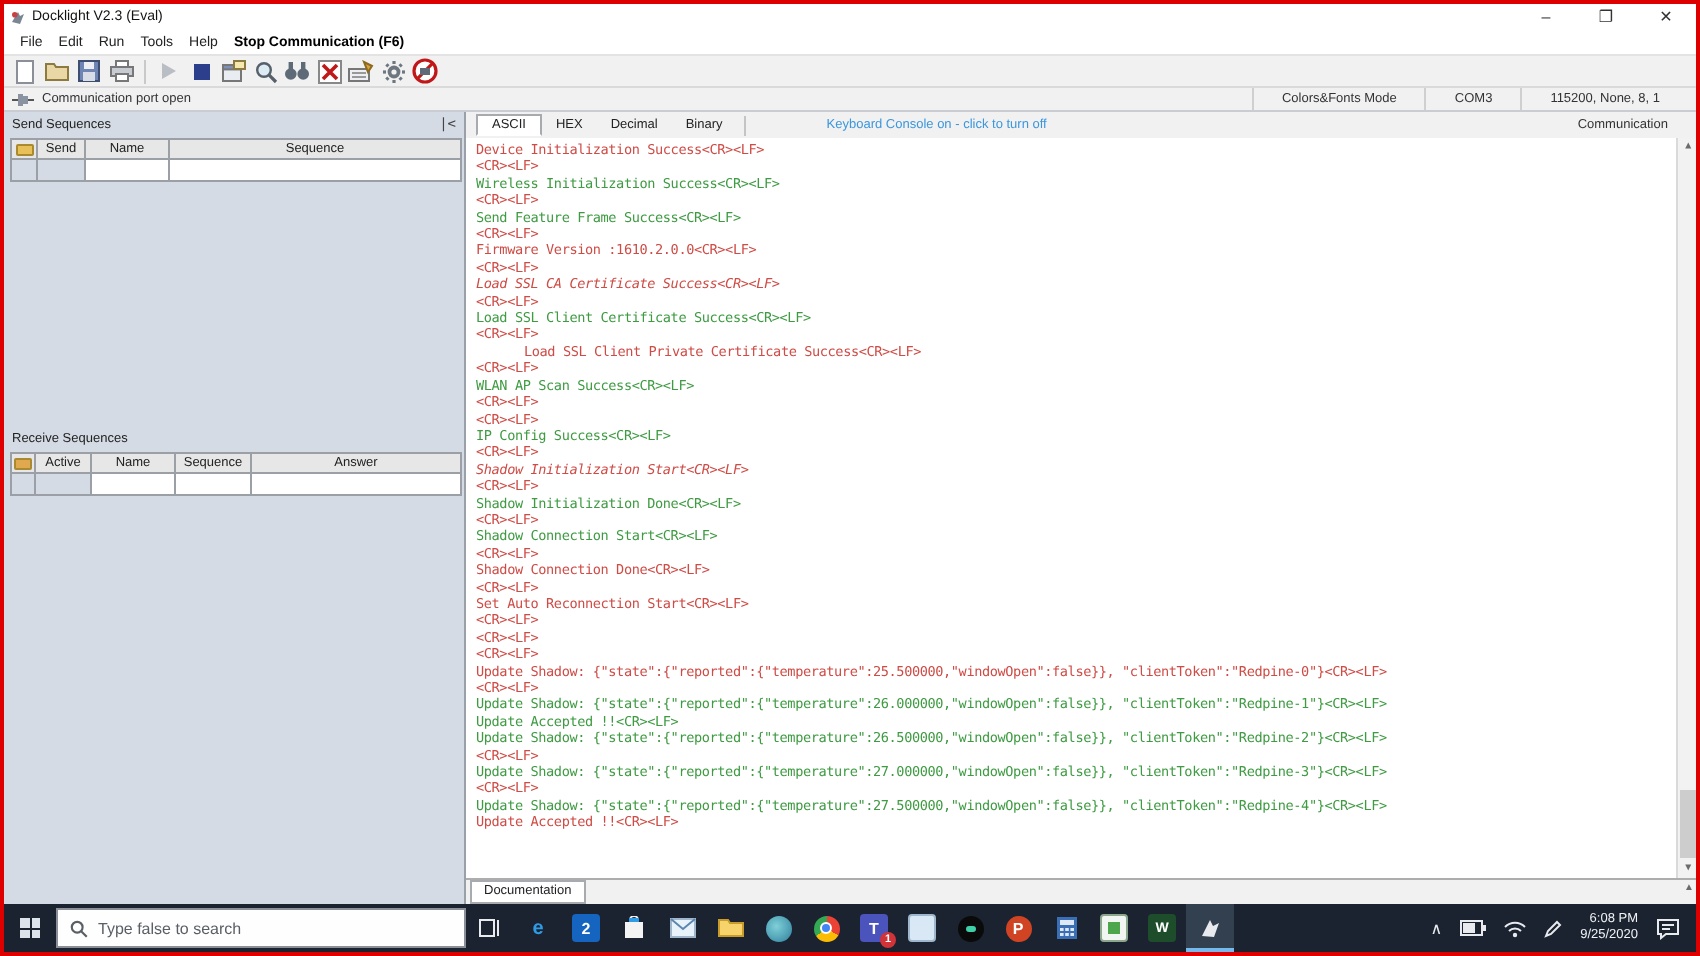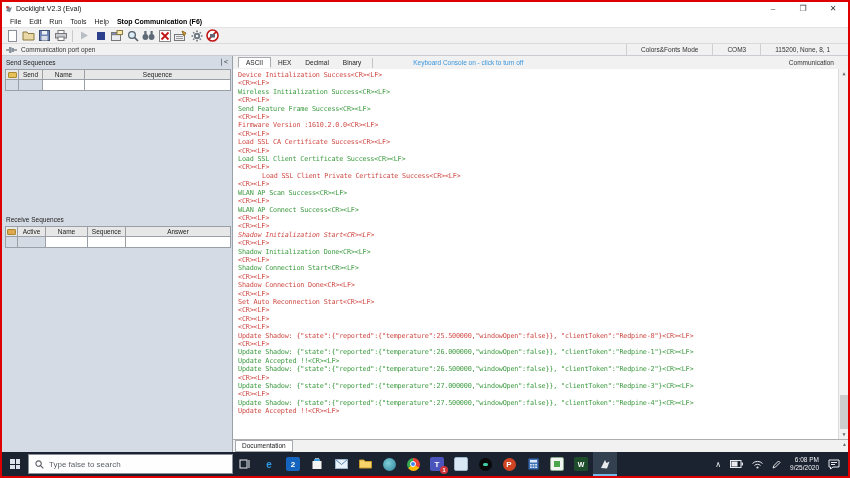--- a/index.html
+++ b/index.html
@@ -300,30 +300,30 @@
           <div class="vs-arrow" style="bottom:0">▼</div>
         </div>
       <div class="tline" style="color: rgb(207, 75, 69);">Device Initialization Success&lt;CR&gt;&lt;LF&gt;</div>
           <div class="tline" style="color: rgb(207, 75, 69);">&lt;CR&gt;&lt;LF&gt;</div>
           <div class="tline" style="color: rgb(62, 155, 66);">Wireless Initialization Success&lt;CR&gt;&lt;LF&gt;</div>
           <div class="tline" style="color: rgb(207, 75, 69);">&lt;CR&gt;&lt;LF&gt;</div>
           <div class="tline" style="color: rgb(62, 155, 66);">Send Feature Frame Success&lt;CR&gt;&lt;LF&gt;</div>
           <div class="tline" style="color: rgb(207, 75, 69);">&lt;CR&gt;&lt;LF&gt;</div>
           <div class="tline" style="color: rgb(207, 75, 69);">Firmware Version :1610.2.0.0&lt;CR&gt;&lt;LF&gt;</div>
           <div class="tline" style="color: rgb(207, 75, 69);">&lt;CR&gt;&lt;LF&gt;</div>
-          <div class="tline" style="color: rgb(207, 75, 69);">Load SSL CA Certificate Success&lt;CR&gt;&lt;LF&gt;</div>
+          <div class="tline" style="color: rgb(207, 75, 69); font-style: italic;">Load SSL CA Certificate Success&lt;CR&gt;&lt;LF&gt;</div>
           <div class="tline" style="color: rgb(207, 75, 69);">&lt;CR&gt;&lt;LF&gt;</div>
           <div class="tline" style="color: rgb(62, 155, 66);">Load SSL Client Certificate Success&lt;CR&gt;&lt;LF&gt;</div>
           <div class="tline" style="color: rgb(207, 75, 69);">&lt;CR&gt;&lt;LF&gt;</div>
           <div class="tline" style="color: rgb(207, 75, 69); margin-left: 24px;">Load SSL Client Private Certificate Success&lt;CR&gt;&lt;LF&gt;</div>
           <div class="tline" style="color: rgb(207, 75, 69);">&lt;CR&gt;&lt;LF&gt;</div>
           <div class="tline" style="color: rgb(62, 155, 66);">WLAN AP Scan Success&lt;CR&gt;&lt;LF&gt;</div>
           <div class="tline" style="color: rgb(207, 75, 69);">&lt;CR&gt;&lt;LF&gt;</div>
-          <div class="tline" style="color: rgb(62, 155, 66);">WLAN AP Connect Success&lt;CR&gt;&lt;LF&gt;</div>
-          <div class="tline" style="color: rgb(207, 75, 69);">&lt;CR&gt;&lt;LF&gt;</div>
+          <div class="tline" style="color: rgb(207, 75, 69);">&lt;CR&gt;&lt;LF&gt;</div>
+          <div class="tline" style="color: rgb(62, 155, 66);">IP Config Success&lt;CR&gt;&lt;LF&gt;</div>
           <div class="tline" style="color: rgb(207, 75, 69);">&lt;CR&gt;&lt;LF&gt;</div>
           <div class="tline" style="color: rgb(207, 75, 69); font-style: italic;">Shadow Initialization Start&lt;CR&gt;&lt;LF&gt;</div>
           <div class="tline" style="color: rgb(207, 75, 69);">&lt;CR&gt;&lt;LF&gt;</div>
           <div class="tline" style="color: rgb(62, 155, 66);">Shadow Initialization Done&lt;CR&gt;&lt;LF&gt;</div>
           <div class="tline" style="color: rgb(207, 75, 69);">&lt;CR&gt;&lt;LF&gt;</div>
           <div class="tline" style="color: rgb(62, 155, 66);">Shadow Connection Start&lt;CR&gt;&lt;LF&gt;</div>
           <div class="tline" style="color: rgb(207, 75, 69);">&lt;CR&gt;&lt;LF&gt;</div>
           <div class="tline" style="color: rgb(207, 75, 69);">Shadow Connection Done&lt;CR&gt;&lt;LF&gt;</div>
           <div class="tline" style="color: rgb(207, 75, 69);">&lt;CR&gt;&lt;LF&gt;</div>
           <div class="tline" style="color: rgb(207, 75, 69);">Set Auto Reconnection Start&lt;CR&gt;&lt;LF&gt;</div>

